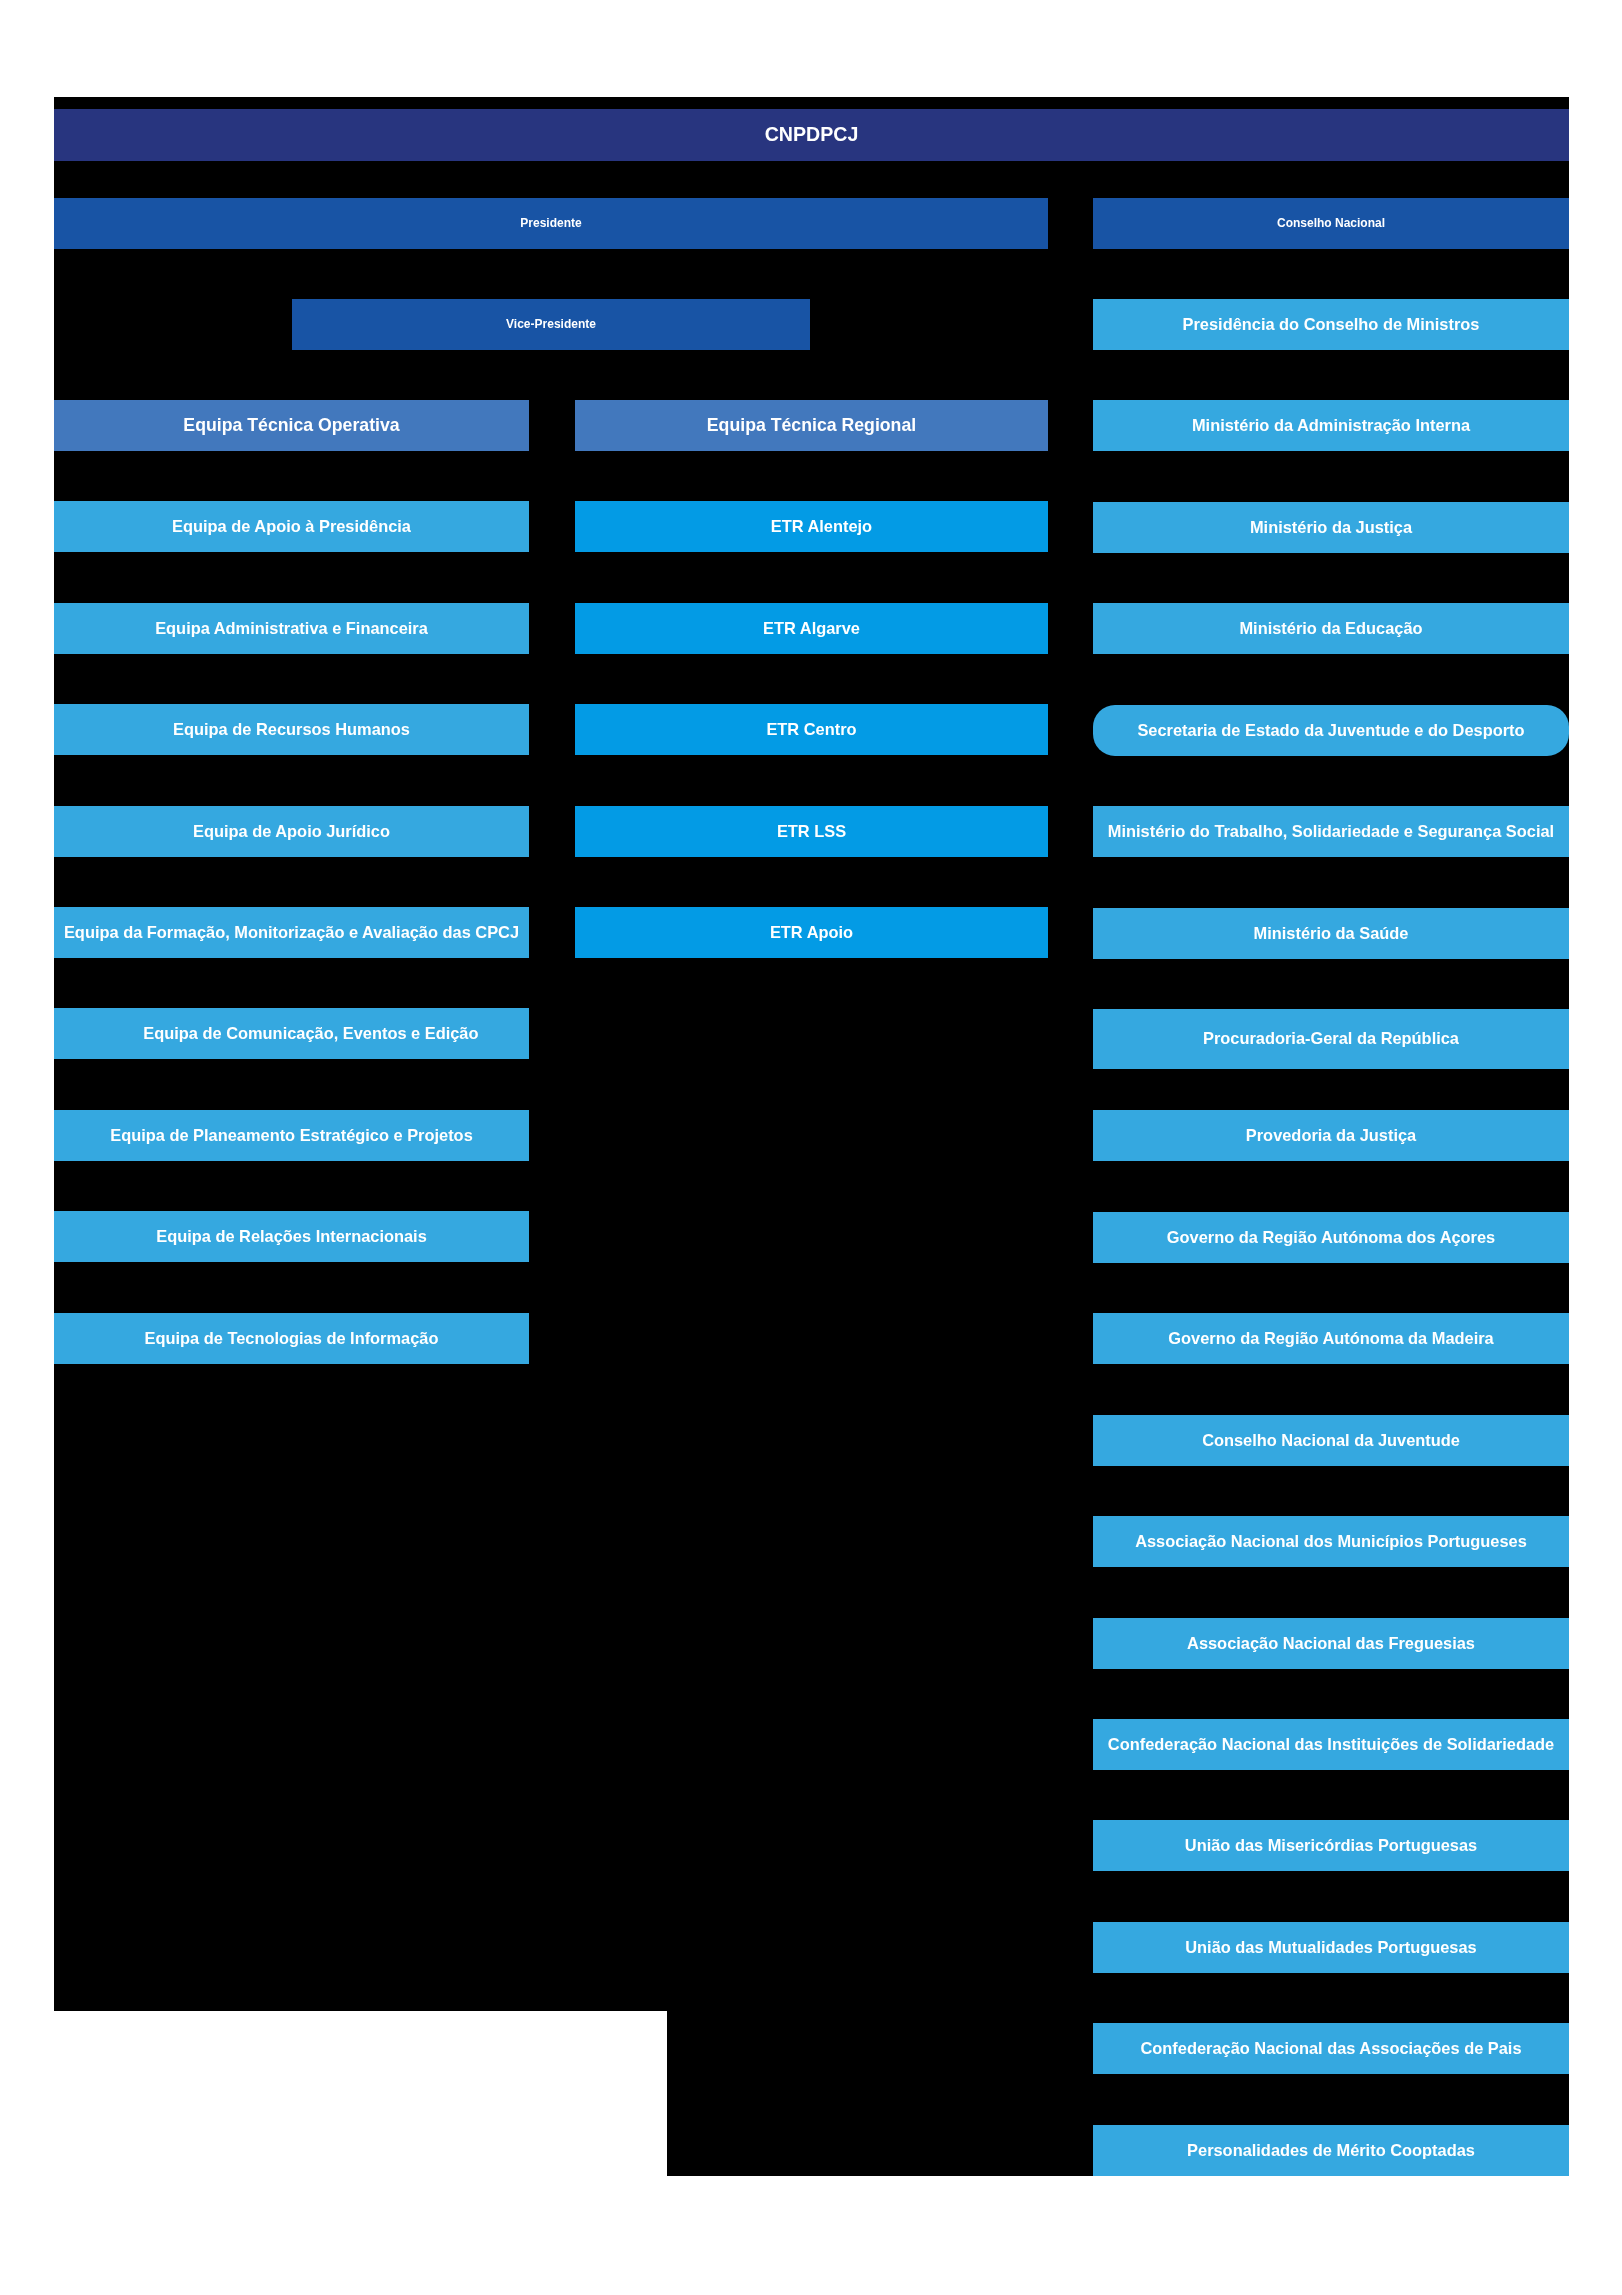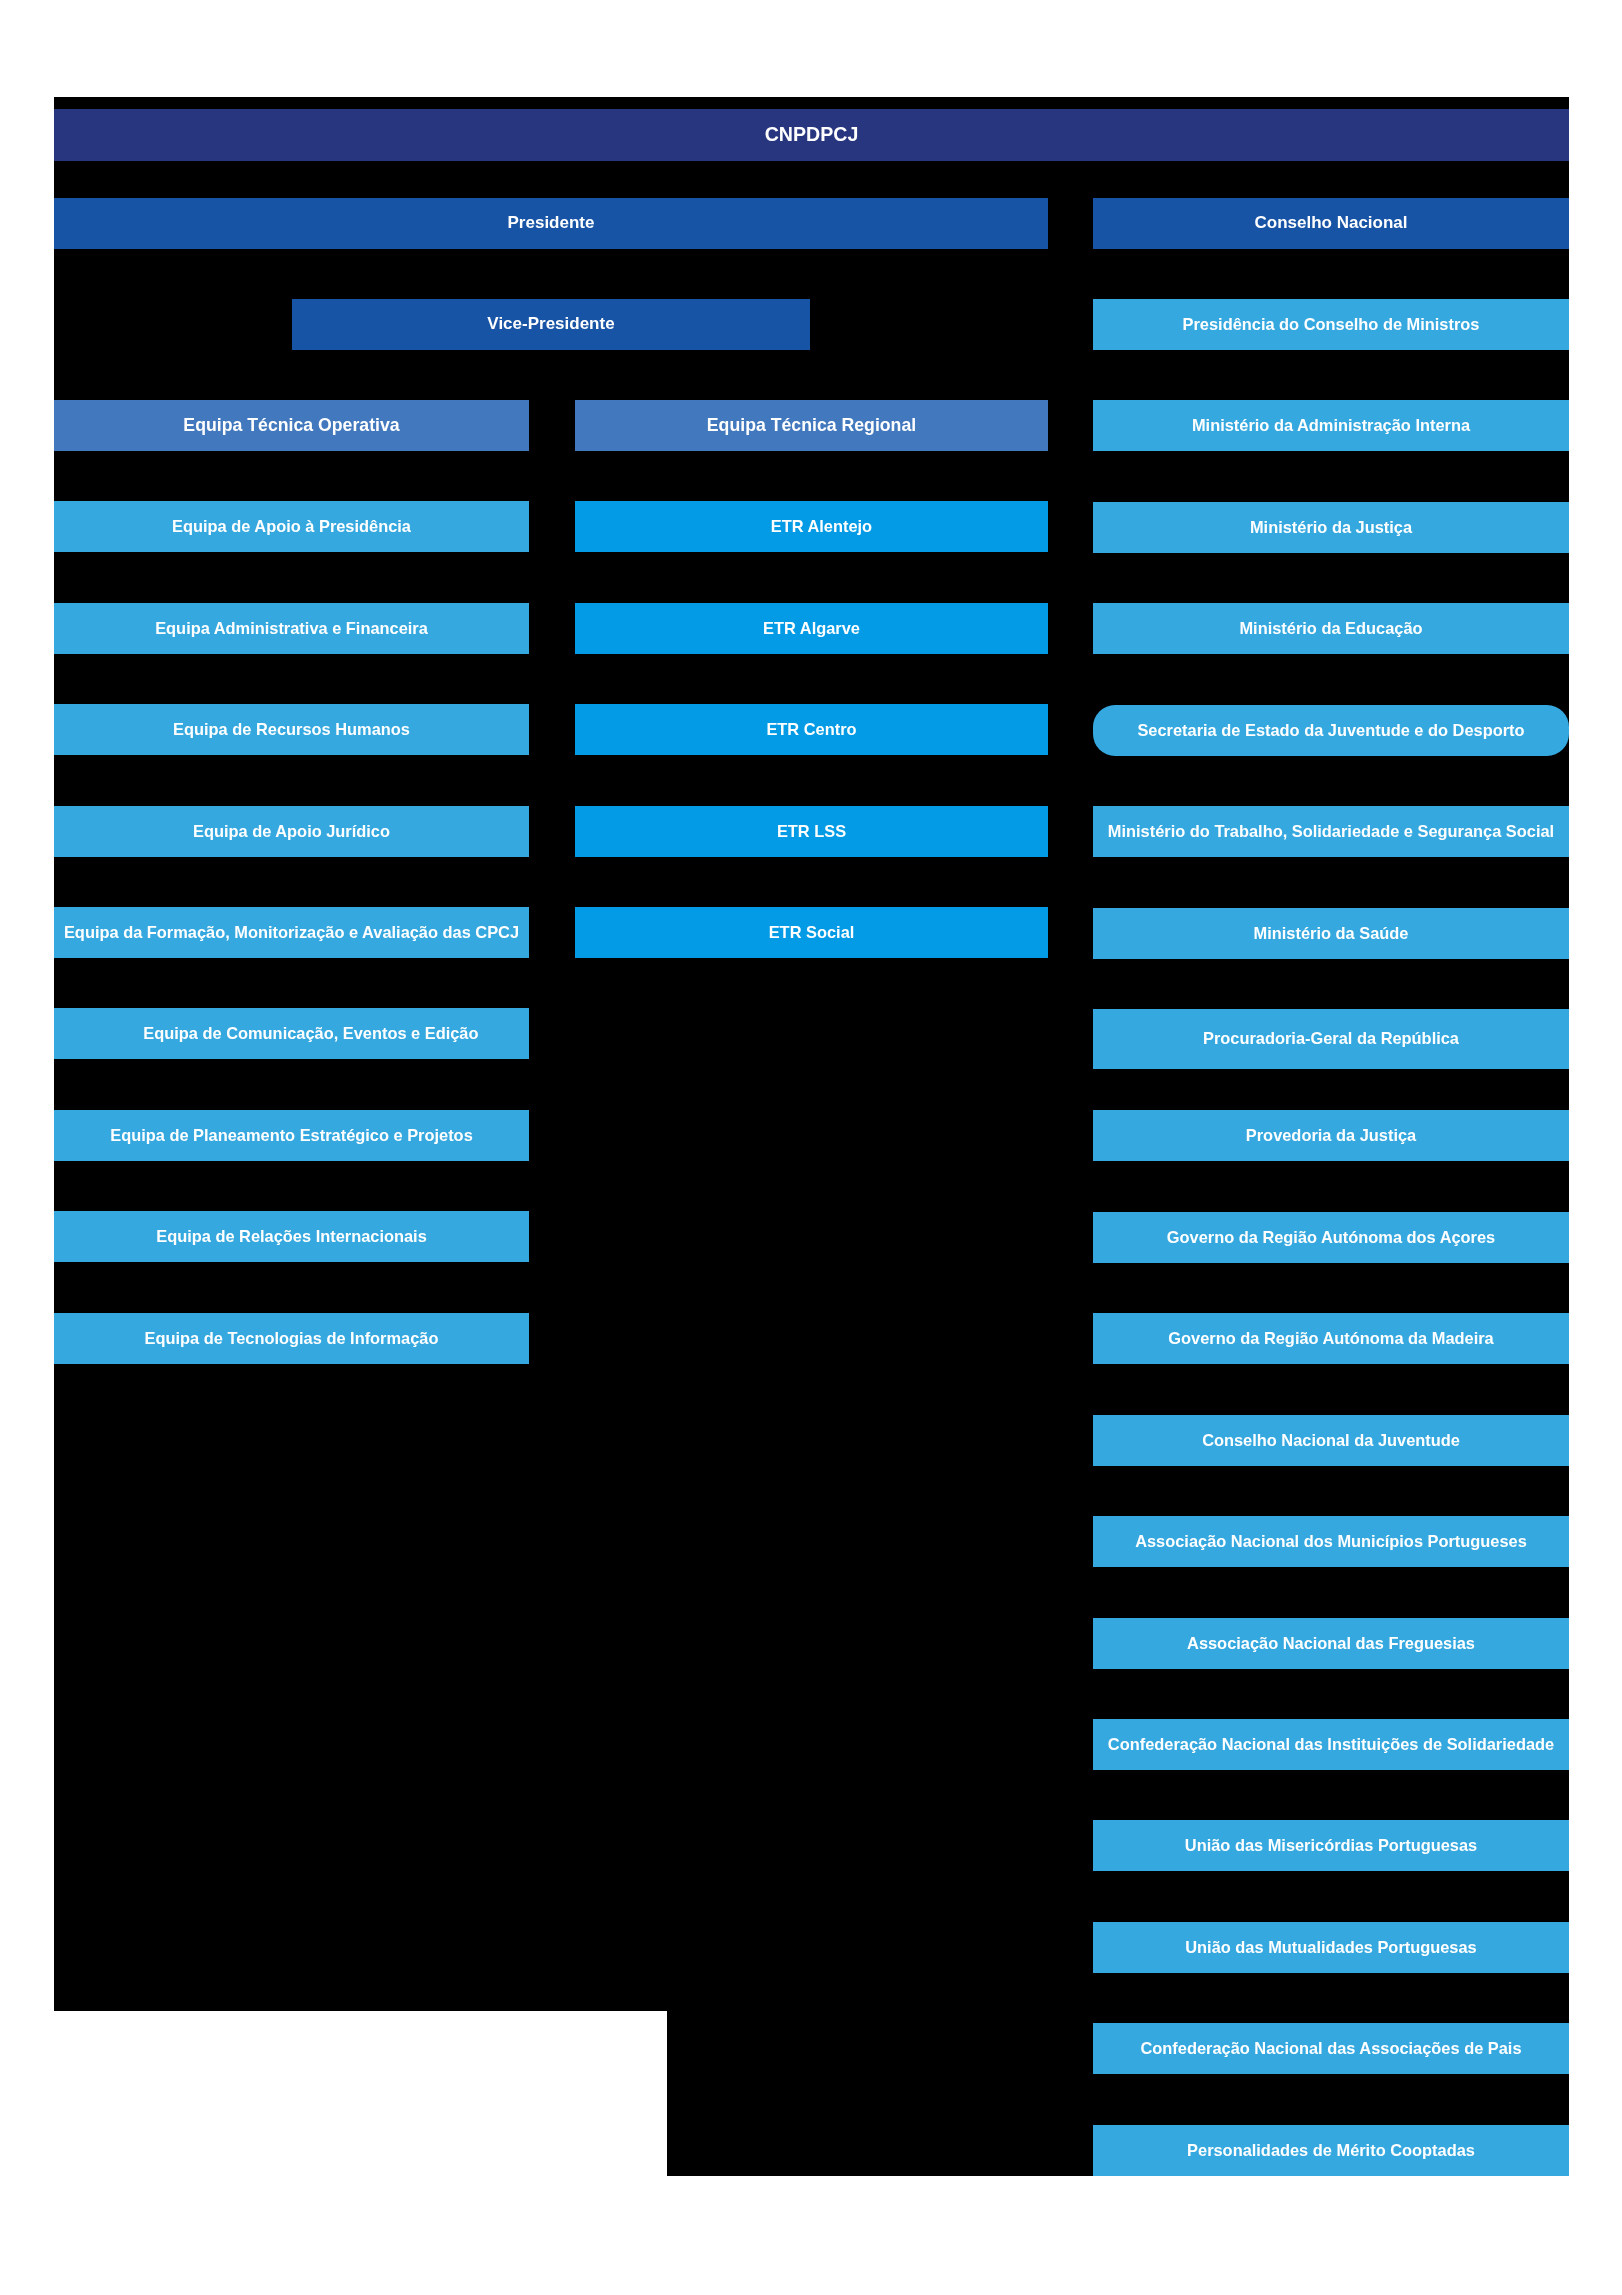--- a/index.html
+++ b/index.html
@@ -17,21 +17,21 @@
        text-align:center;color:#ffffff;font-weight:bold;line-height:1.18;
        box-sizing:border-box;padding:2.6px 9.2px;}
 
   .c-root  {background:#28357f;}
   .c-lead  {background:#1854a5;}
   .c-team  {background:#4278bd;}
   .c-unit  {background:#35a8e0;}
   .c-etr   {background:#039be5;}
 
   .fs-root {font-size:19.6px;}
-  .fs-lead {font-size:17px;}
+  .fs-lead {font-size:12px;}
   .fs-team {font-size:17.7px;}
   .fs-unit {font-size:16.4px;}
 </style>
 </head>
 <body>
 
 <div id="backdrop">
   <div class="blk" id="blk-main"></div>
   <div class="blk" id="blk-tail"></div>
 </div>
@@ -57,21 +57,21 @@
     <div class="box c-unit fs-unit" style="left: 54px; top: 1008px; width: 475px; height: 51px; padding-left: 48px;">Equipa de Comunicação, Eventos e Edição</div>
     <div class="box c-unit fs-unit" style="left: 54px; top: 1110px; width: 475px; height: 51px;">Equipa de Planeamento Estratégico e Projetos</div>
     <div class="box c-unit fs-unit" style="left: 54px; top: 1211px; width: 475px; height: 51px;">Equipa de Relações Internacionais</div>
     <div class="box c-unit fs-unit" style="left: 54px; top: 1313px; width: 475px; height: 51px;">Equipa de Tecnologias de Informação</div>
   </div>
 <div id="middle-list">
     <div class="box c-etr fs-unit" style="left: 575px; top: 501px; width: 473px; height: 51px; padding-left: 29px;">ETR Alentejo</div>
     <div class="box c-etr fs-unit" style="left: 575px; top: 603px; width: 473px; height: 51px;">ETR Algarve</div>
     <div class="box c-etr fs-unit" style="left: 575px; top: 704px; width: 473px; height: 51px;">ETR Centro</div>
     <div class="box c-etr fs-unit" style="left: 575px; top: 806px; width: 473px; height: 51px;">ETR LSS</div>
-    <div class="box c-etr fs-unit" style="left: 575px; top: 907px; width: 473px; height: 51px;">ETR Social</div>
+    <div class="box c-etr fs-unit" style="left: 575px; top: 907px; width: 473px; height: 51px;">ETR Apoio</div>
   </div>
 <div id="right-list">
     <div class="box c-unit fs-unit" style="left: 1093px; top: 299px; width: 476px; height: 51px;">Presidência do Conselho de Ministros</div>
     <div class="box c-unit fs-unit" style="left: 1093px; top: 400px; width: 476px; height: 51px;">Ministério da Administração Interna</div>
     <div class="box c-unit fs-unit" style="left: 1093px; top: 502px; width: 476px; height: 51px;">Ministério da Justiça</div>
     <div class="box c-unit fs-unit" style="left: 1093px; top: 603px; width: 476px; height: 51px;">Ministério da Educação</div>
     <div class="box c-unit fs-unit" style="left: 1093px; top: 705px; width: 476px; height: 51px; border-radius: 22px;">Secretaria de Estado da Juventude e do Desporto</div>
     <div class="box c-unit fs-unit" style="left: 1093px; top: 806px; width: 476px; height: 51px;">Ministério do Trabalho, Solidariedade e Segurança Social</div>
     <div class="box c-unit fs-unit" style="left: 1093px; top: 908px; width: 476px; height: 51px;">Ministério da Saúde</div>
     <div class="box c-unit fs-unit" style="left: 1093px; top: 1009px; width: 476px; height: 60px;">Procuradoria-Geral da República</div>

